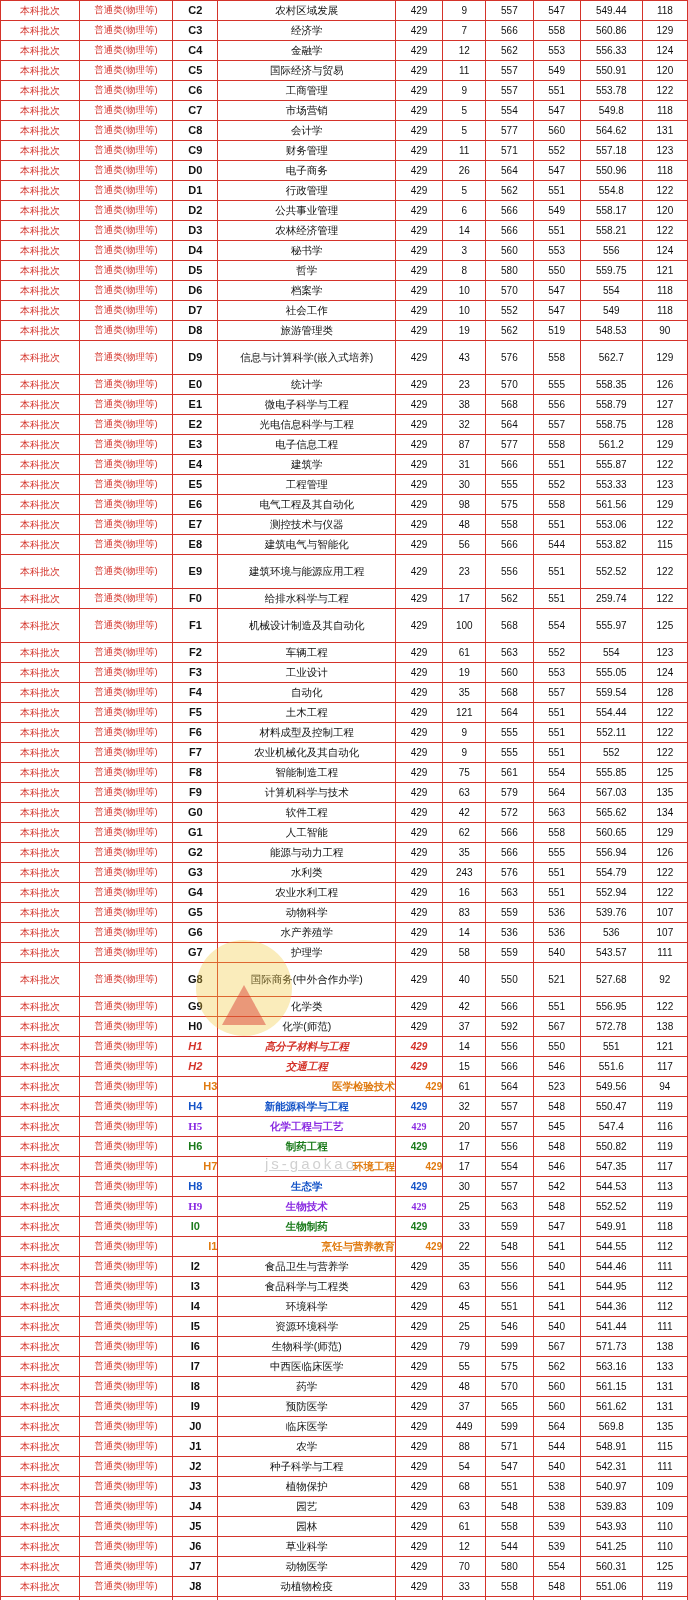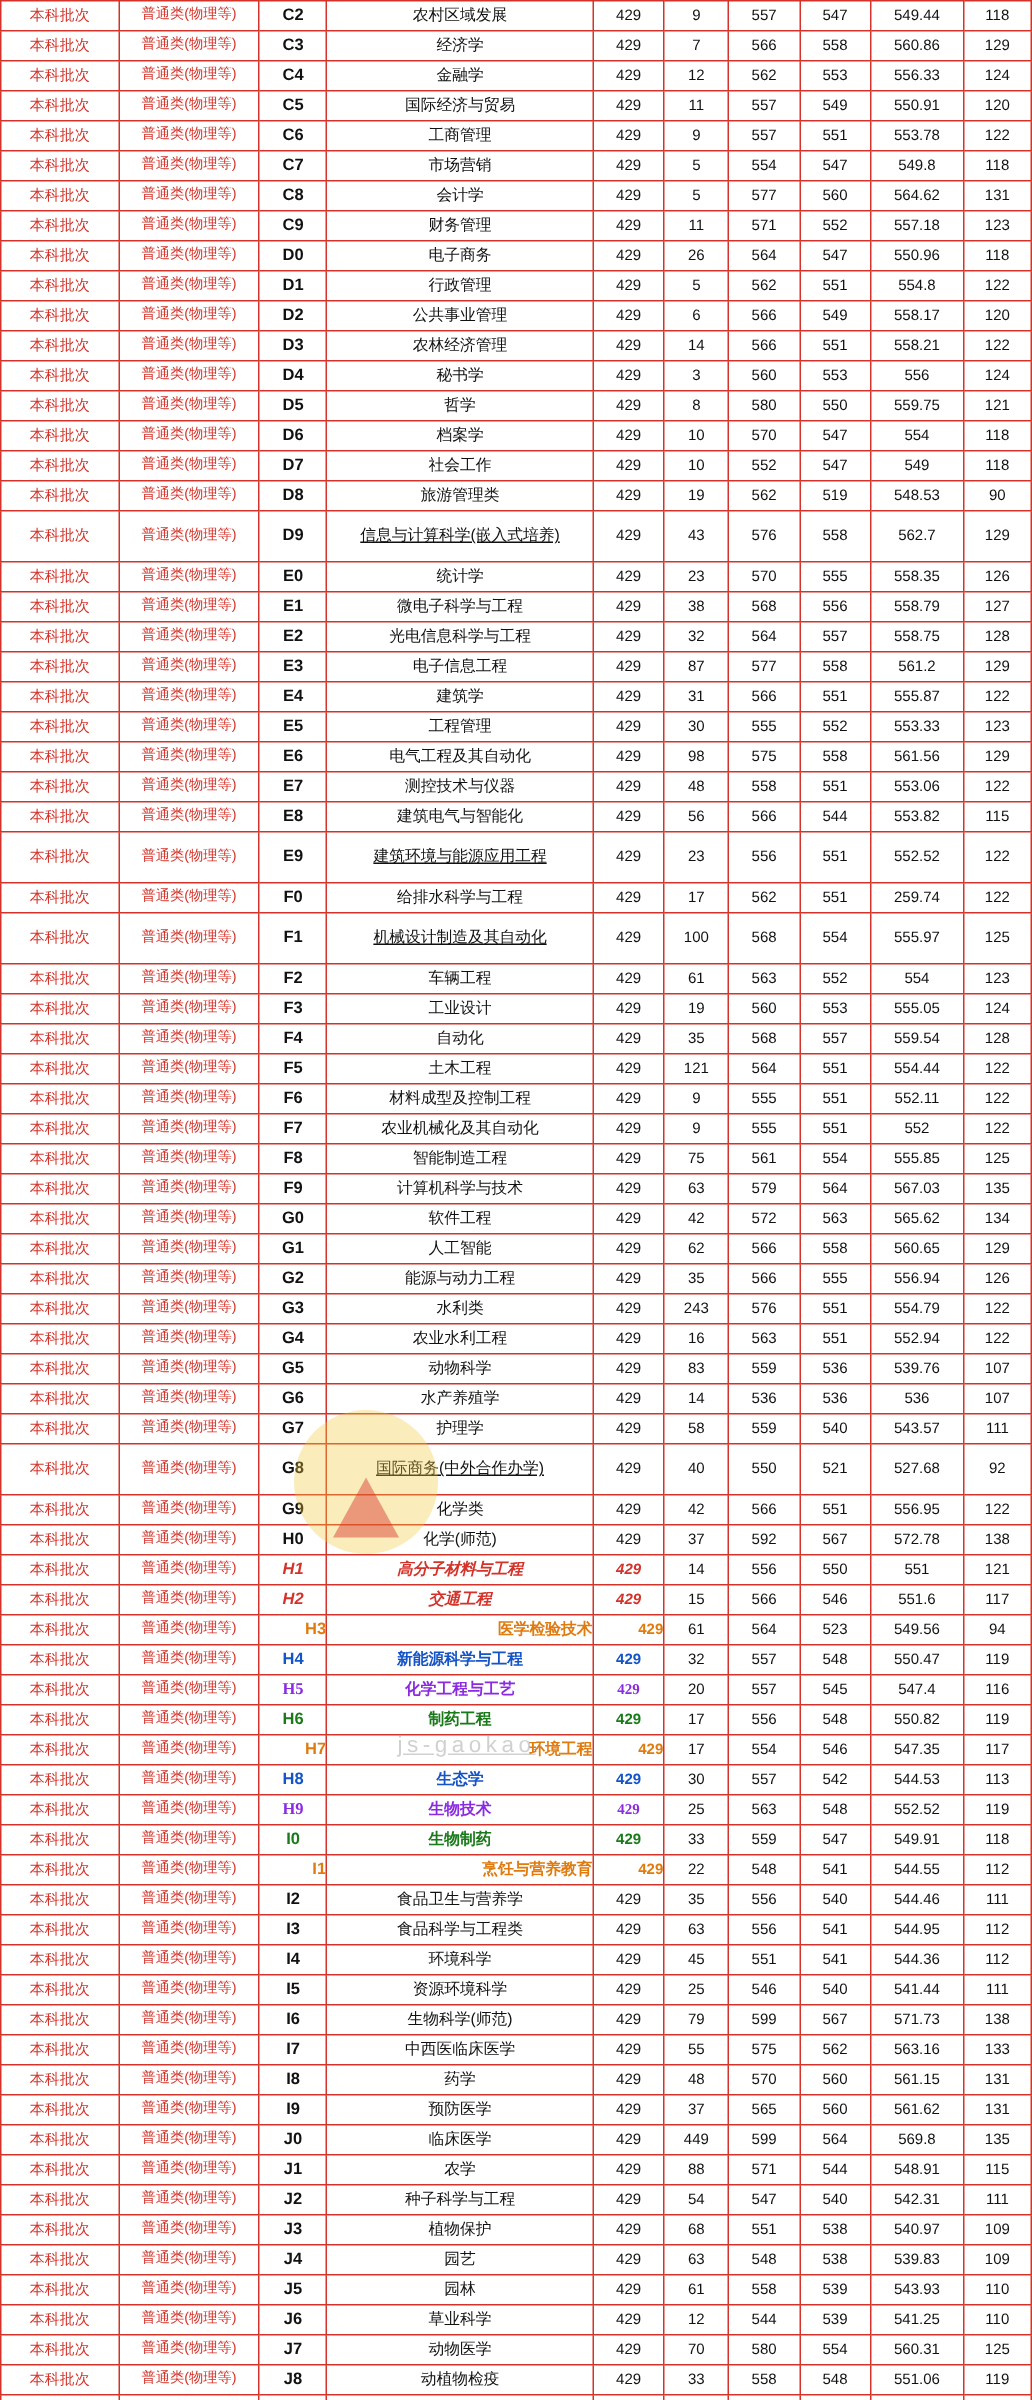--- a/index.html
+++ b/index.html
@@ -11,21 +11,21 @@
   .c-type{width:88px;color:#d4332a;font-size:9.5px;}
   .c-code{width:42px;font-weight:bold;font-size:11px;}
   .c-name{width:168px;font-size:10.5px;}
   .c-plan{width:44px;}
   .c-num{width:40px;}
   .c-max{width:44px;}
   .c-min{width:44px;}
   .c-avg{width:58px;}
   .c-rank{width:42px;}
   tr.tall td{height:33px;}
-  .c-name.wrap{white-space:normal;line-height:1.15;text-decoration:underline;}
+  .c-name.wrap{white-space:normal;line-height:1.15;}
   .hl-red{color:#d4332a;font-style:italic;}
   .hl-green{color:#1a7a1a;margin-top:16px;}
   .hl-orange{color:#e07b10;text-align:right;}
   .hl-blue{color:#1554c8;}
   .hl-purple{color:#8a2be2;font-family:Liberation Serif, serif;}
   .bold{font-weight:bold;}
   
   .wm{position:absolute;left:0;top:0;width:688px;height:100%;pointer-events:none;}
   .wm-text{position:absolute;left:150px;top:1088px;font-size:46px;color:rgba(214,51,42,.22);font-weight:bold;letter-spacing:4px;}
   .wm-sub{position:absolute;left:265px;top:1155px;font-size:15px;color:rgba(120,120,120,.35);letter-spacing:3px;text-decoration:underline;}

